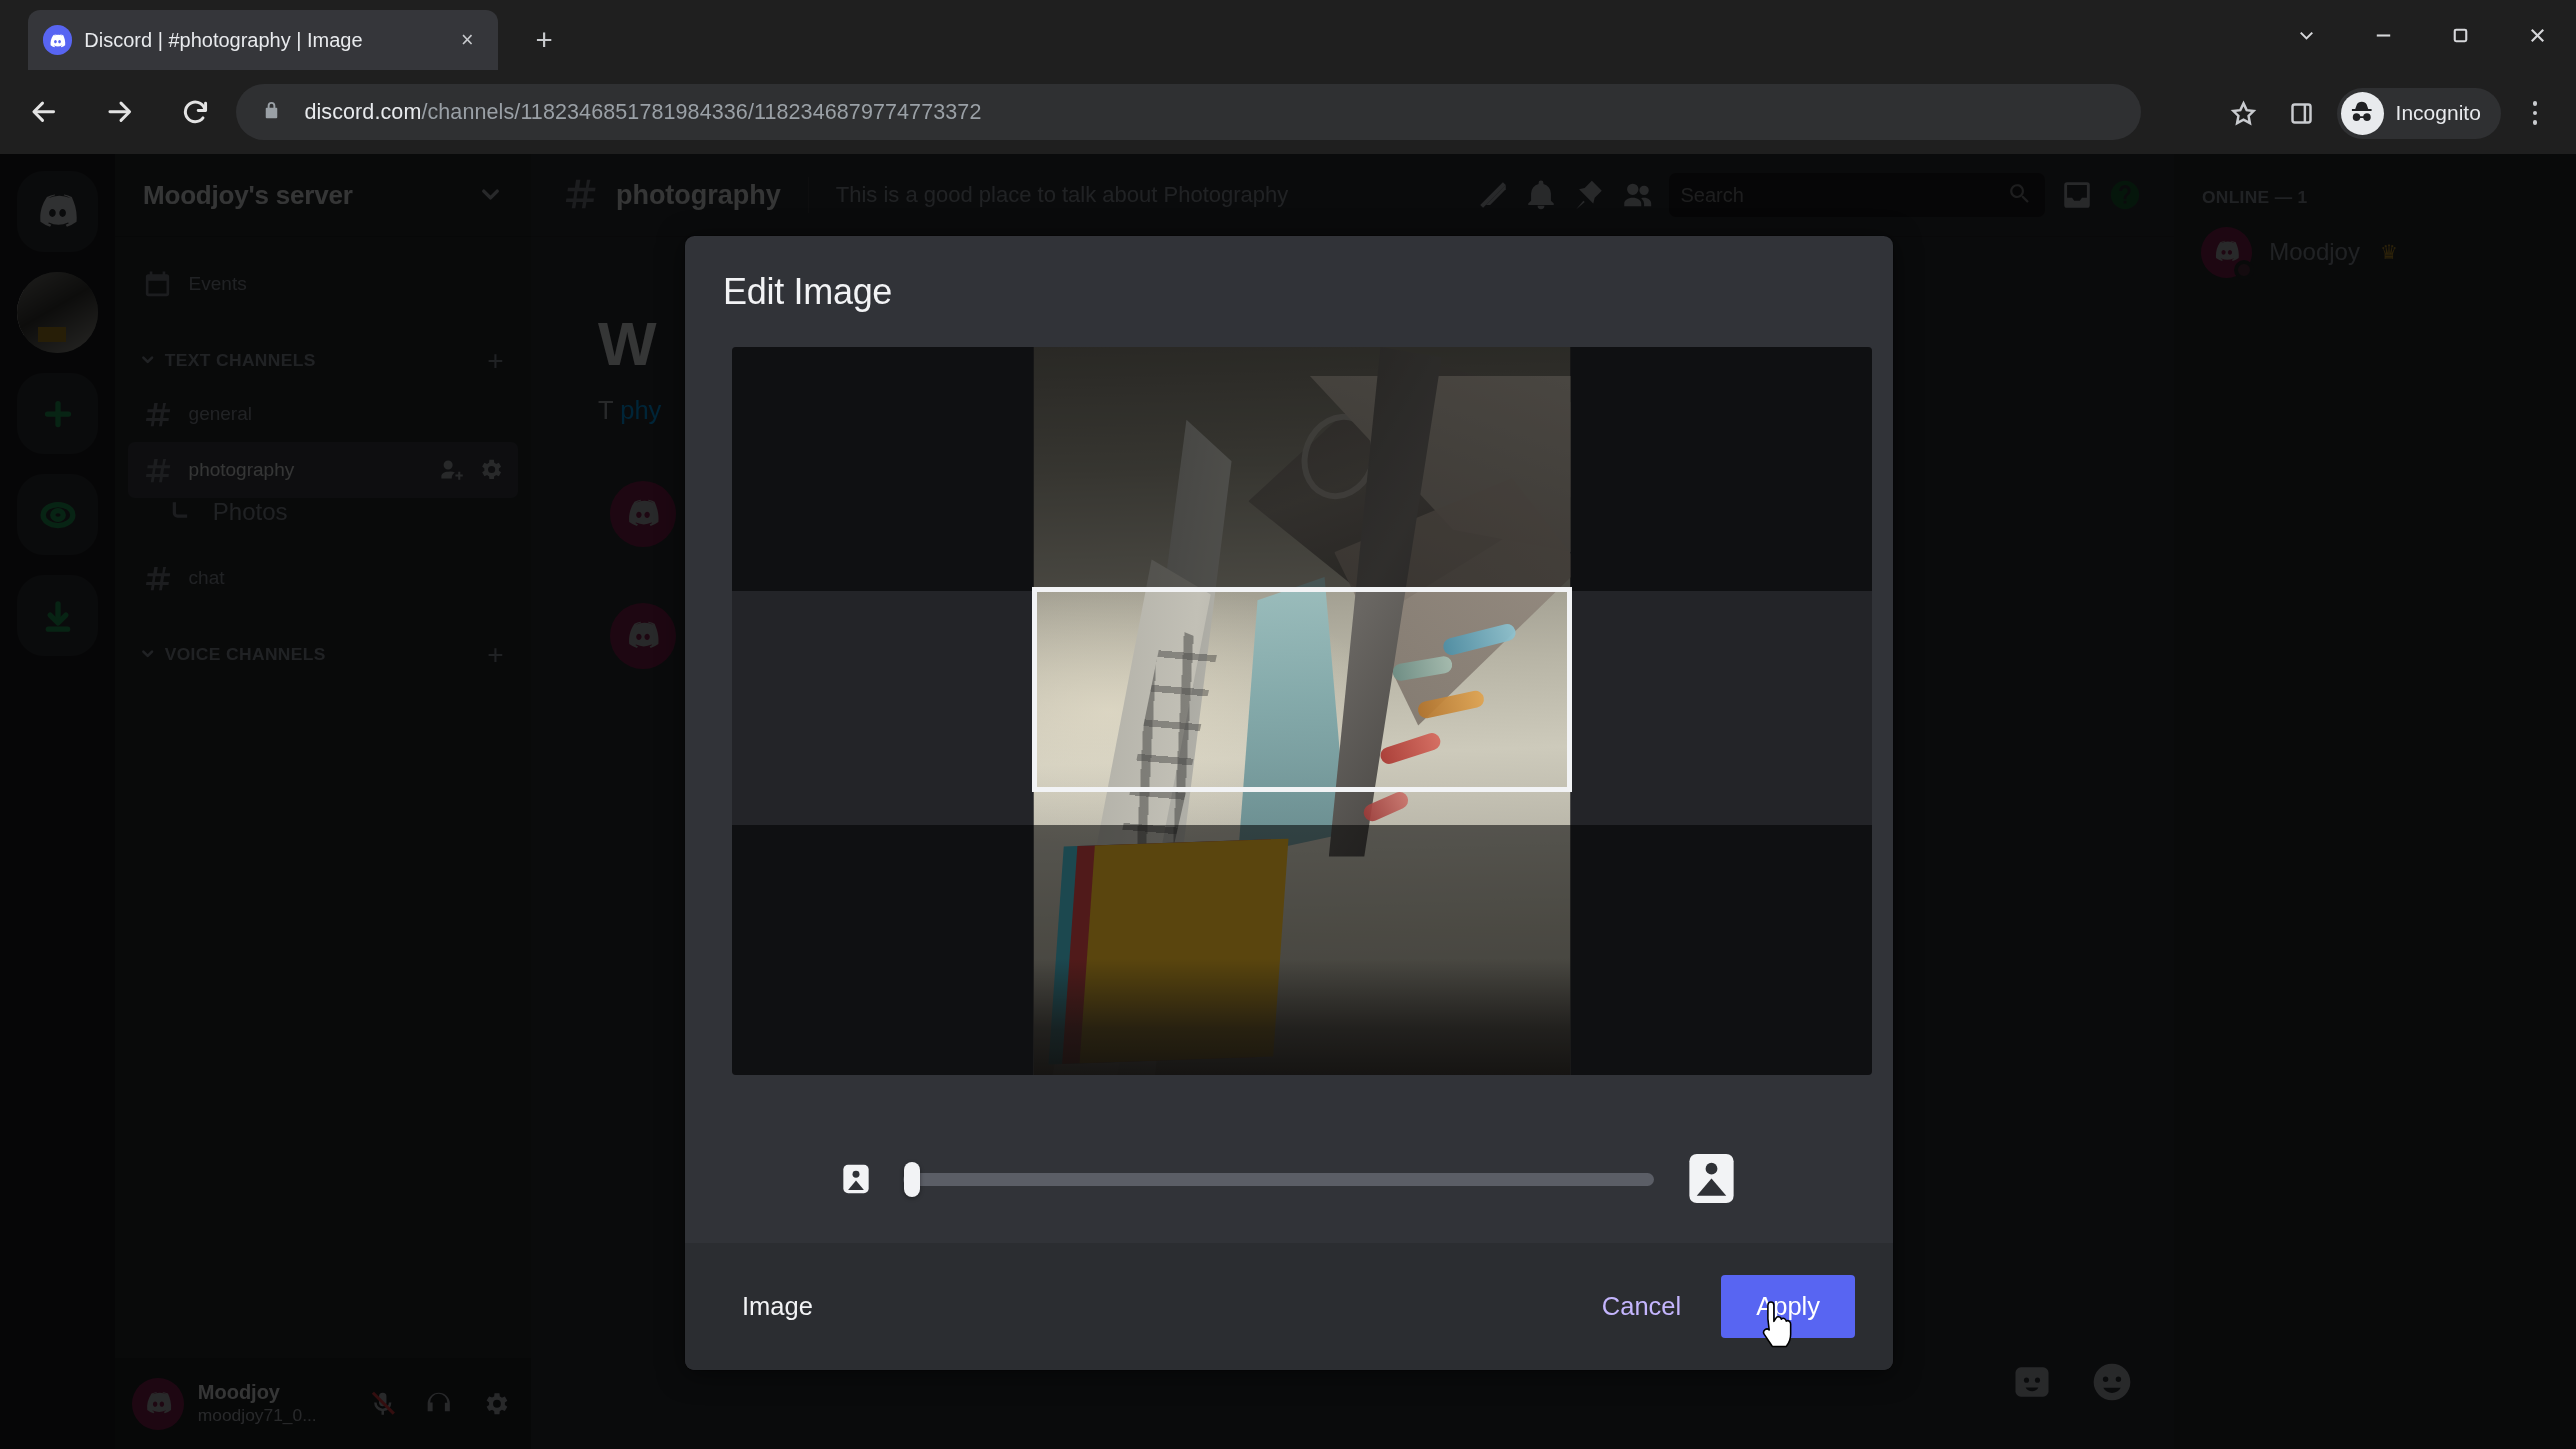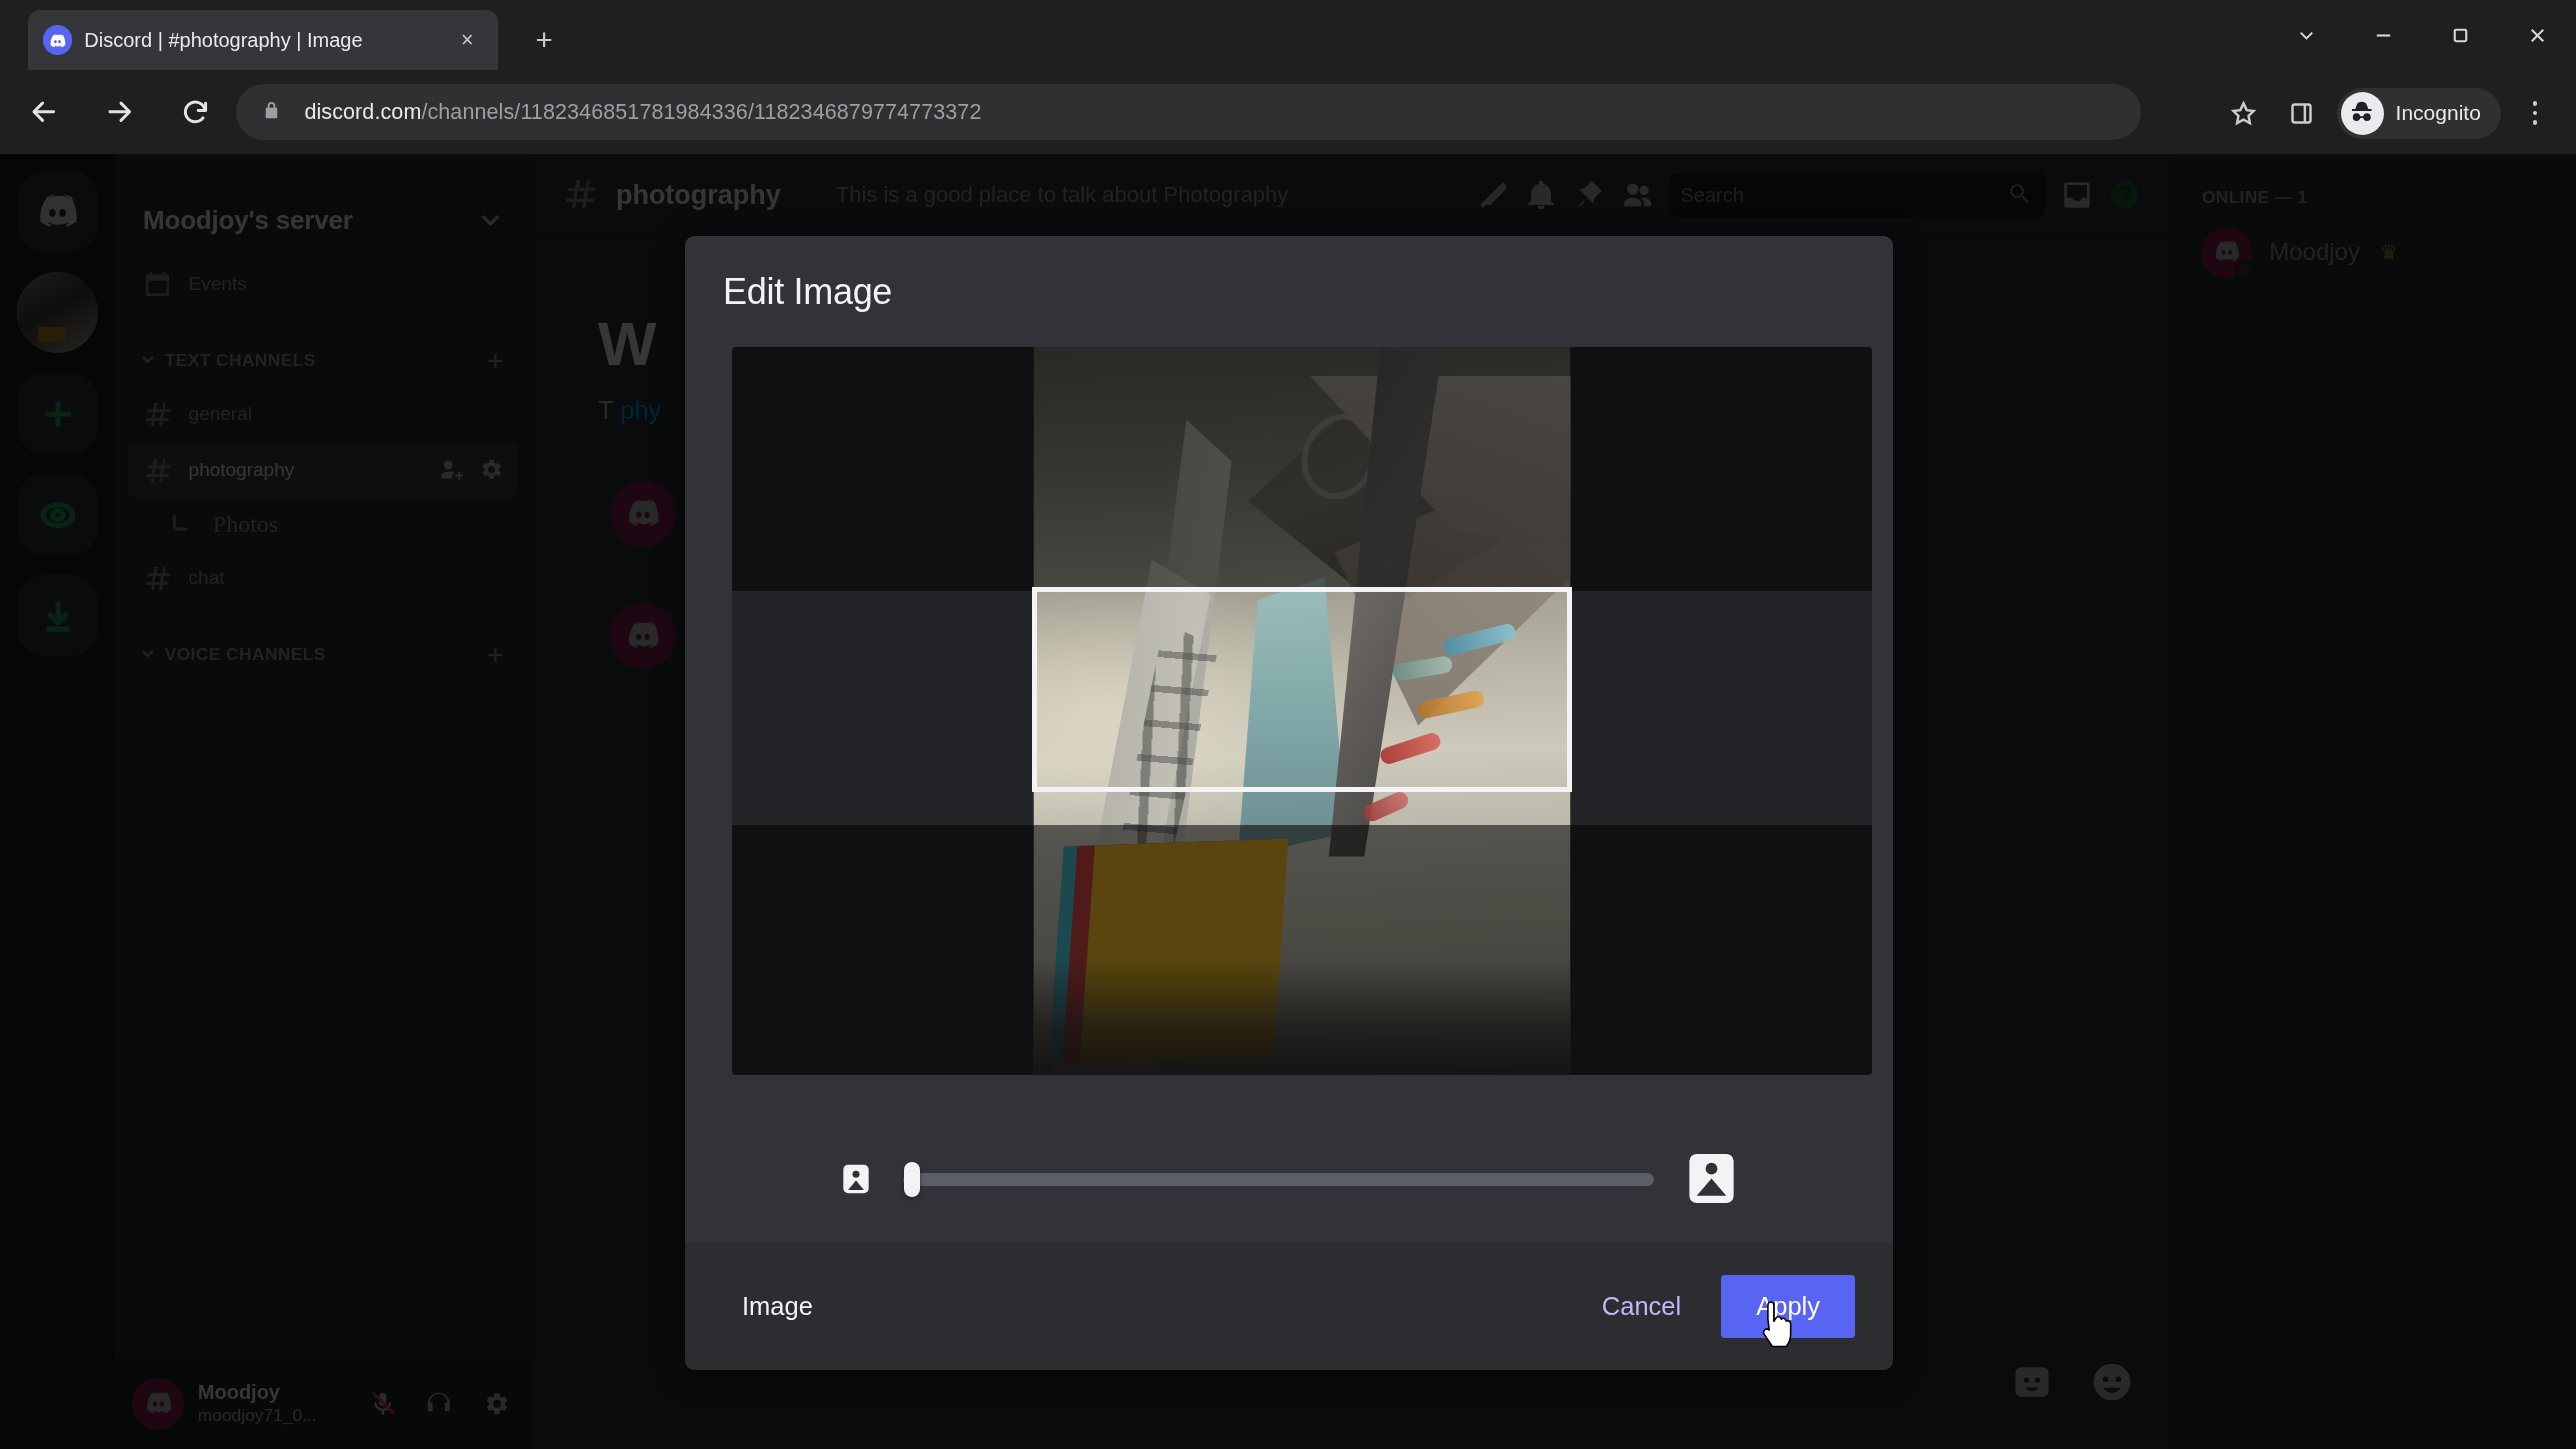--- a/index.html
+++ b/index.html
@@ -114,21 +114,21 @@
   .rail-item.home svg { width: 47px; height: 36px; fill: #dbdee1; }
   .rail-item.server-avatar {
     border-radius: 50%; overflow: hidden; background: #5b5d5a; position: relative;
   }
   .rail-item.green svg { width: 42px; height: 42px; fill: none; stroke: #23a55a; stroke-width: 6; }
   .active-pill { position: absolute; left: 0; width: 6.7px; height: 54px; border-radius: 0 5.4px 5.4px 0;
                  background: #fff; }
 
   #channel-sidebar { width: 416px; background: #2b2d31; flex: 0 0 auto; position: relative; }
   #server-header {
-    height: 82px; display: flex; align-items: flex-end; justify-content: space-between;
+    height: 82px; display: flex; align-items: center; justify-content: space-between;
     padding: 0 27px 0 28px; box-shadow: 0 0.7px 0 rgba(0,0,0,.24);
   }
   #server-name { color: #f2f3f5; font-size: 26px; font-weight: bold; letter-spacing: -0.2px; }
   #server-chevron svg { width: 27px; height: 27px; stroke: #b5bac1; stroke-width: 3; fill: none;
                          stroke-linecap: round; stroke-linejoin: round; }
 
   .sb-row { height: 56px; margin: 0 13.4px; border-radius: 6.7px;
             display: flex; align-items: center; padding: 0 13.4px; gap: 14.8px; }
   .sb-row.selected { background: #3f4248; }
   .sb-icon { width: 32px; height: 32px; flex: 0 0 auto; display: flex; align-items: center; justify-content: center; }
@@ -141,21 +141,21 @@
   .sb-category {
     height: 51px; display: flex; align-items: center; padding: 0 27px 0 24px; margin-top: 23px;
     color: #949ba4; font-size: 17.4px; font-weight: bold; letter-spacing: 0.4px;
   }
   .sb-category .cat-chevron { width: 19px; height: 19px; margin-right: 6.7px; }
   .sb-category .cat-chevron svg { width: 17.4px; height: 17.4px; stroke: #949ba4; stroke-width: 3.4;
                                    fill: none; stroke-linecap: round; stroke-linejoin: round; }
   .sb-category .cat-plus { margin-left: auto; font-size: 28px; font-weight: 300; line-height: 1; color: #949ba4; }
 
   .sb-thread { height: 52px; margin: 0 13.4px 0 40px; border-radius: 6.7px;
-               display: flex; align-items: center; padding: 0 13.4px; gap: 17.4px; font-family: Liberation Serif, serif; }
+               display: flex; padding: 0 13.4px; gap: 17.4px; }
   .sb-thread .thread-icon { width: 27px; height: 27px; }
   .sb-thread .thread-icon svg { width: 25.5px; height: 25.5px; stroke: #80848e; stroke-width: 3; fill: none; }
   .sb-thread .sb-label { font-size: 24px; }
 
   #user-panel {
     position: absolute; left: 0; bottom: 0; width: 416px; height: 91px;
     background: #232428; display: flex; align-items: center; padding: 0 12px 0 17.4px; gap: 13.4px;
   }
   #user-avatar { width: 52px; height: 52px; border-radius: 50%; background: #8b2252;
                  display: flex; align-items: center; justify-content: center; flex: 0 0 auto; }

